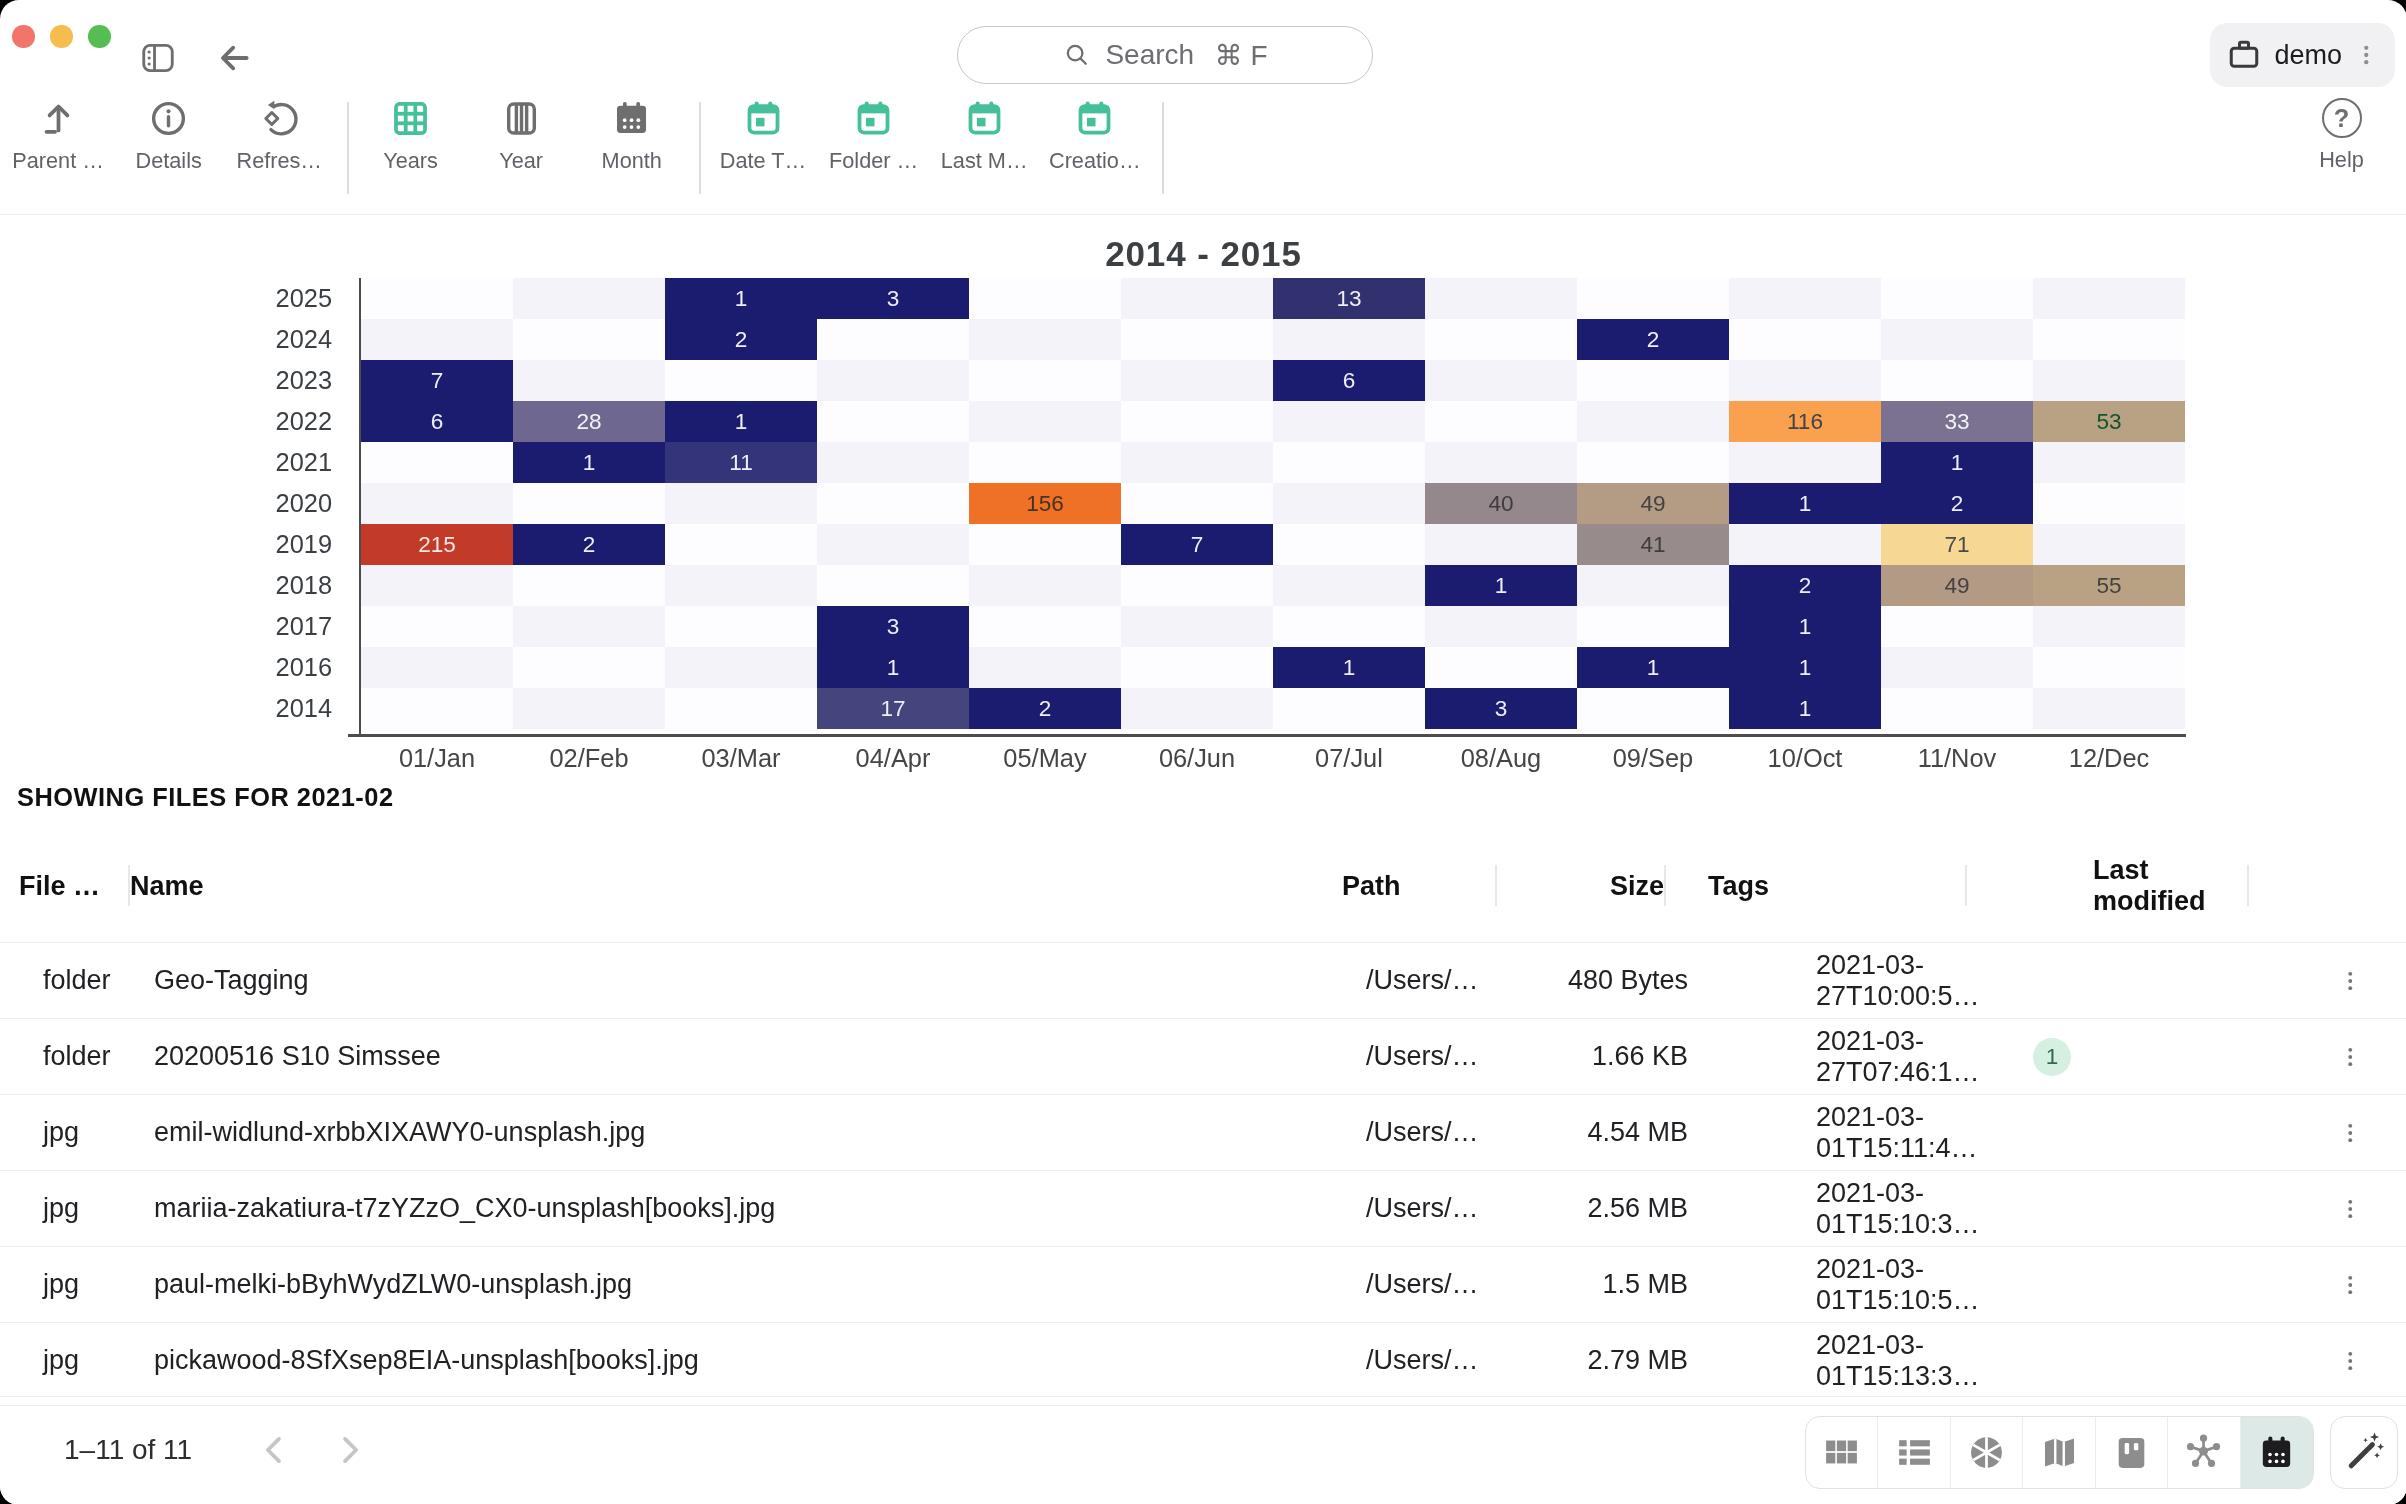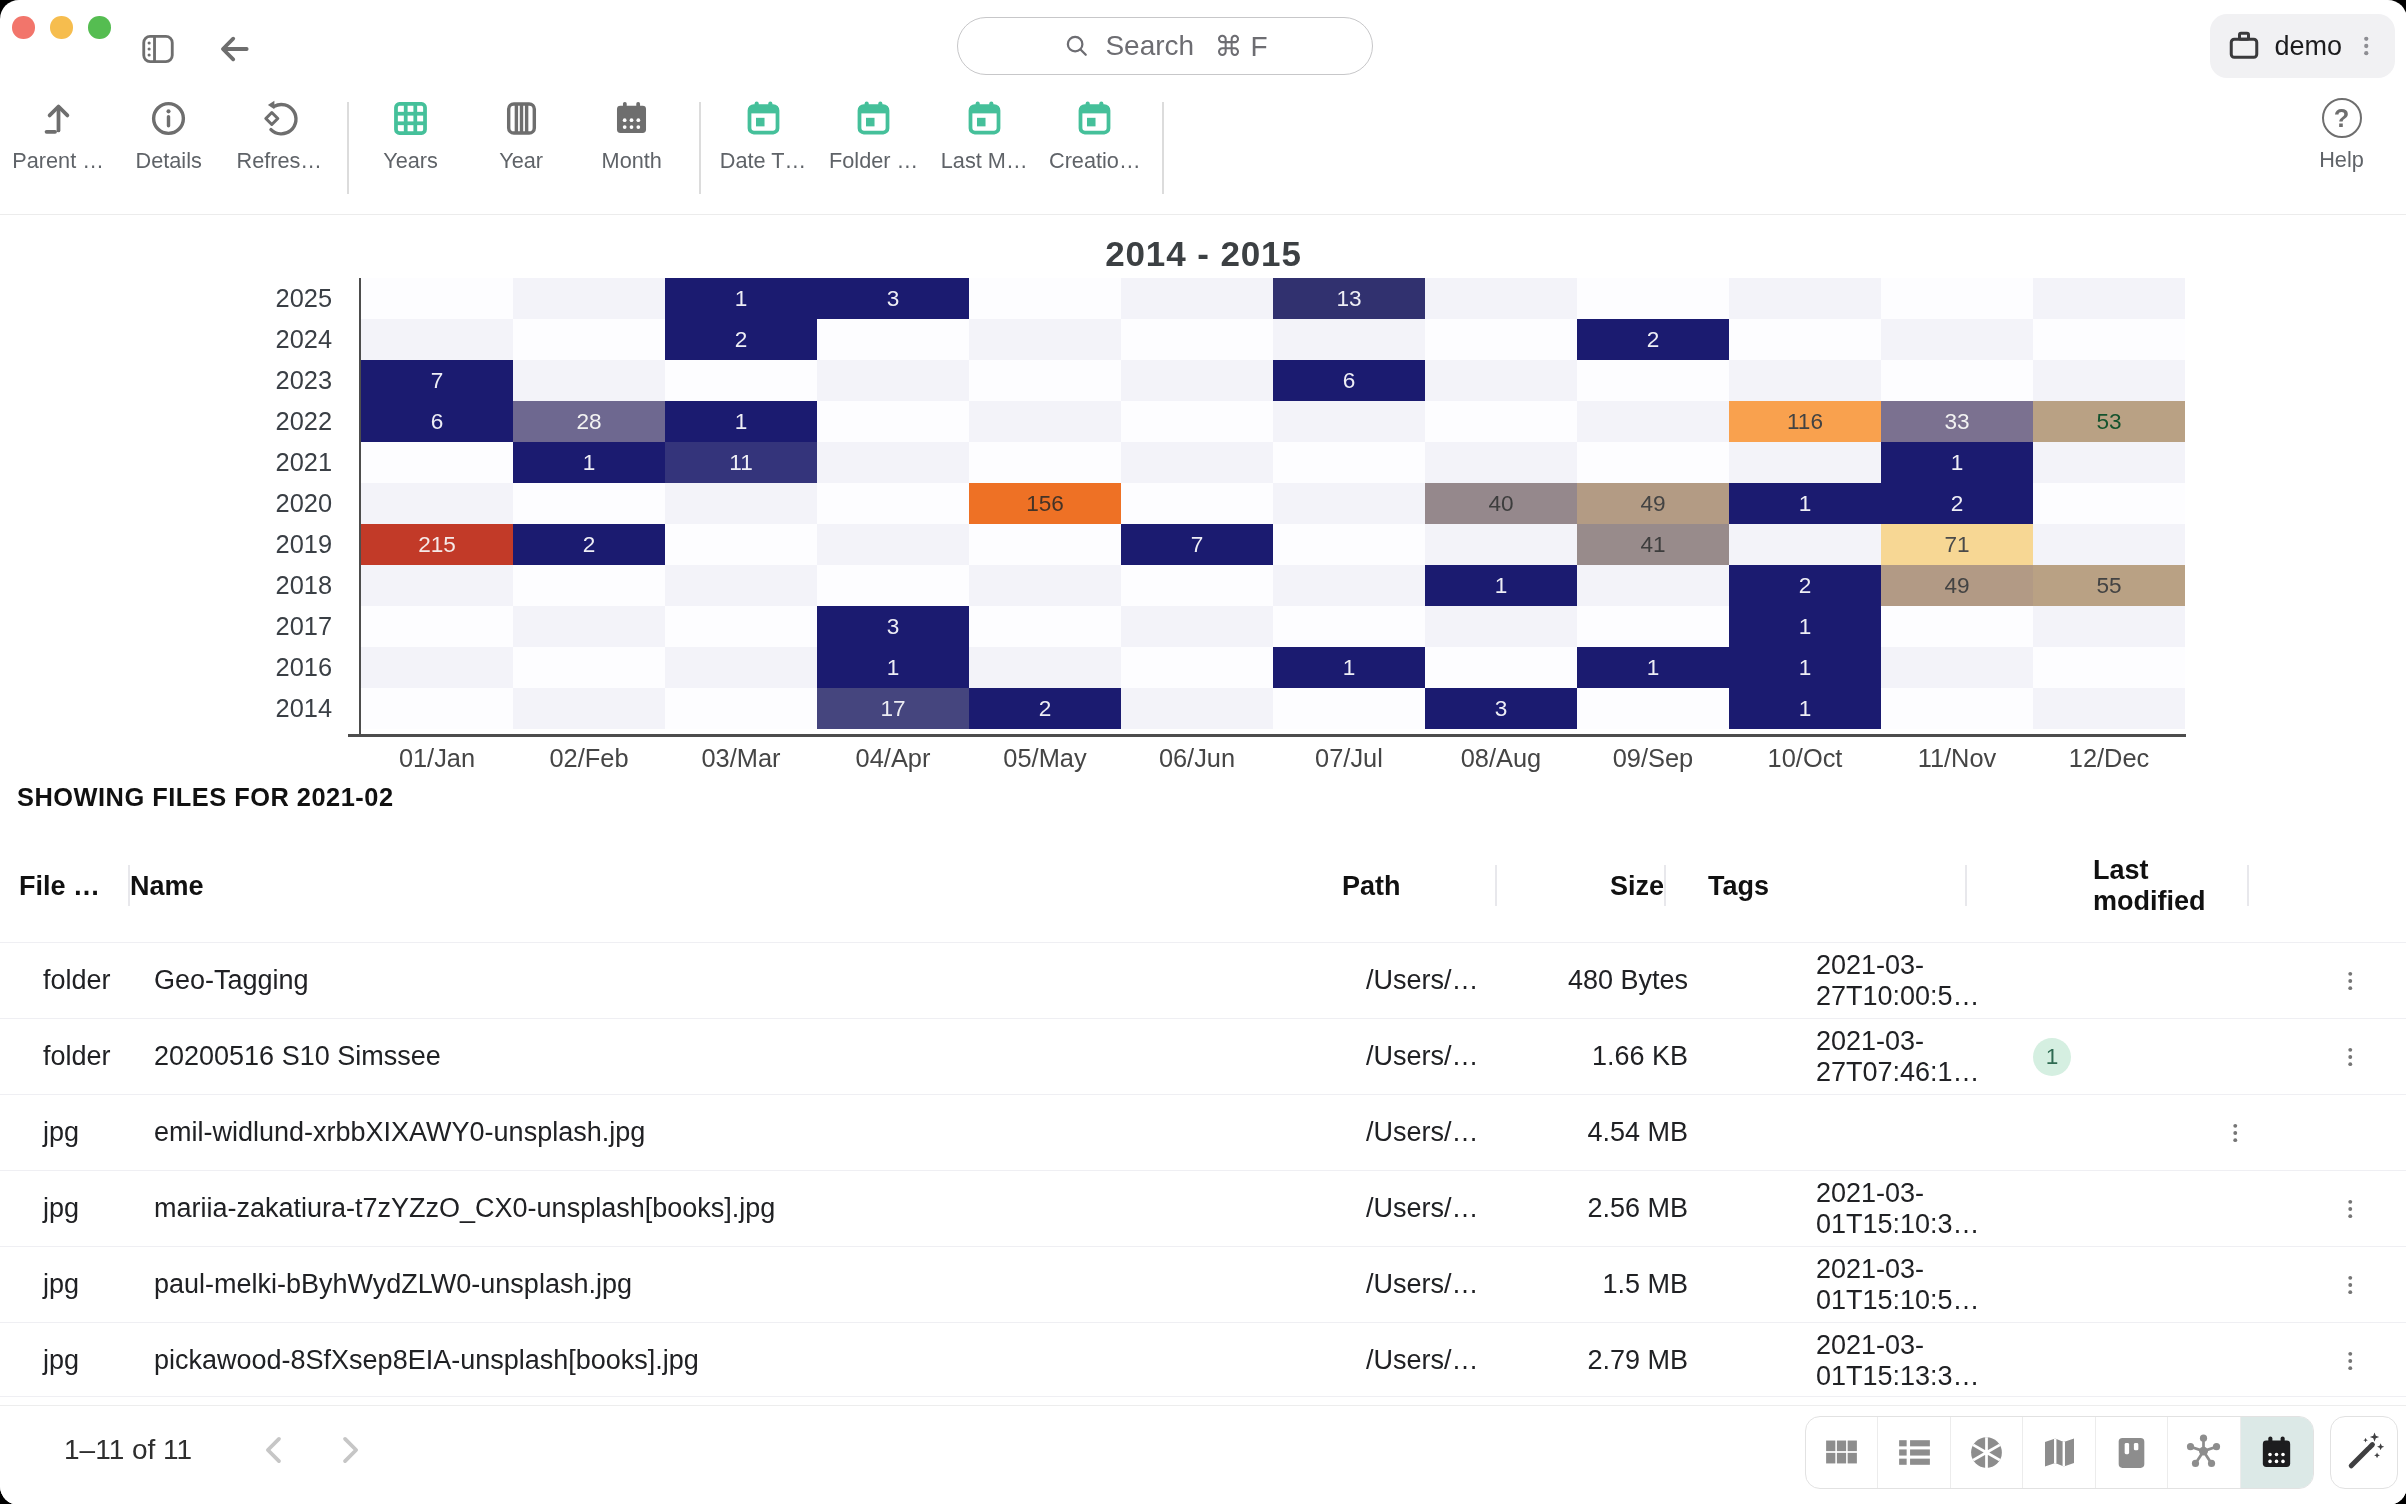--- a/index.html
+++ b/index.html
@@ -3,21 +3,21 @@
 <meta charset="utf-8">
 <style>
   html,body{margin:0;padding:0;background:#000;}
   *{box-sizing:border-box;}
   .window{
     position:relative;width:2407px;height:1505px;background:#fff;
     border-radius:19px;overflow:hidden;
     font-family:"Liberation Sans","DejaVu Sans",sans-serif;color:#1f1f1f;
   }
   
-  .titlebar{position:absolute;top:4px;left:0;width:100%;height:87px;}
+  .titlebar{position:absolute;top:13px;left:0;width:100%;height:87px;}
   .light{position:absolute;top:12.2px;width:22.6px;height:22.6px;border-radius:50%;}
   .light.red{left:12.2px;background:#f2756b;}
   .light.yellow{left:50px;background:#f6bd4e;}
   .light.green{left:88px;background:#55bd51;}
   .tb-icon{position:absolute;top:26px;width:38px;height:38px;}
   .sidebar-toggle{left:139px;}
   .back-btn{left:215px;}
   .search-pill{position:absolute;left:957px;top:13px;width:416px;height:58px;
     border:1.9px solid #c7c7c9;border-radius:29px;display:flex;align-items:center;justify-content:center;gap:13px;color:#6d6d72;}
   .search-pill .s-label{font-size:28px;}
@@ -437,20 +437,21 @@
             <circle cx="12" cy="19" r="1.9" fill="#757575"></circle>
         </svg>
       </div>
     </div>
 
     <div class="trow tgrid">
       <div class="c-type">jpg</div>
       <div class="c-name">emil-widlund-xrbbXIXAWY0-unsplash.jpg</div>
       <div class="c-path">/Users/…</div>
       <div class="c-size">4.54 MB</div>
+      <div class="c-mod">2021-03-01T15:11:4…</div>
       <div class="c-tags"></div>
       <div class="c-menu">
         <svg width="24.5" height="32" viewBox="0 0 24 24">
           <circle cx="12" cy="5" r="1.9" fill="#757575"></circle>
             <circle cx="12" cy="12" r="1.9" fill="#757575"></circle>
             <circle cx="12" cy="19" r="1.9" fill="#757575"></circle>
         </svg>
       </div>
     </div>
 

